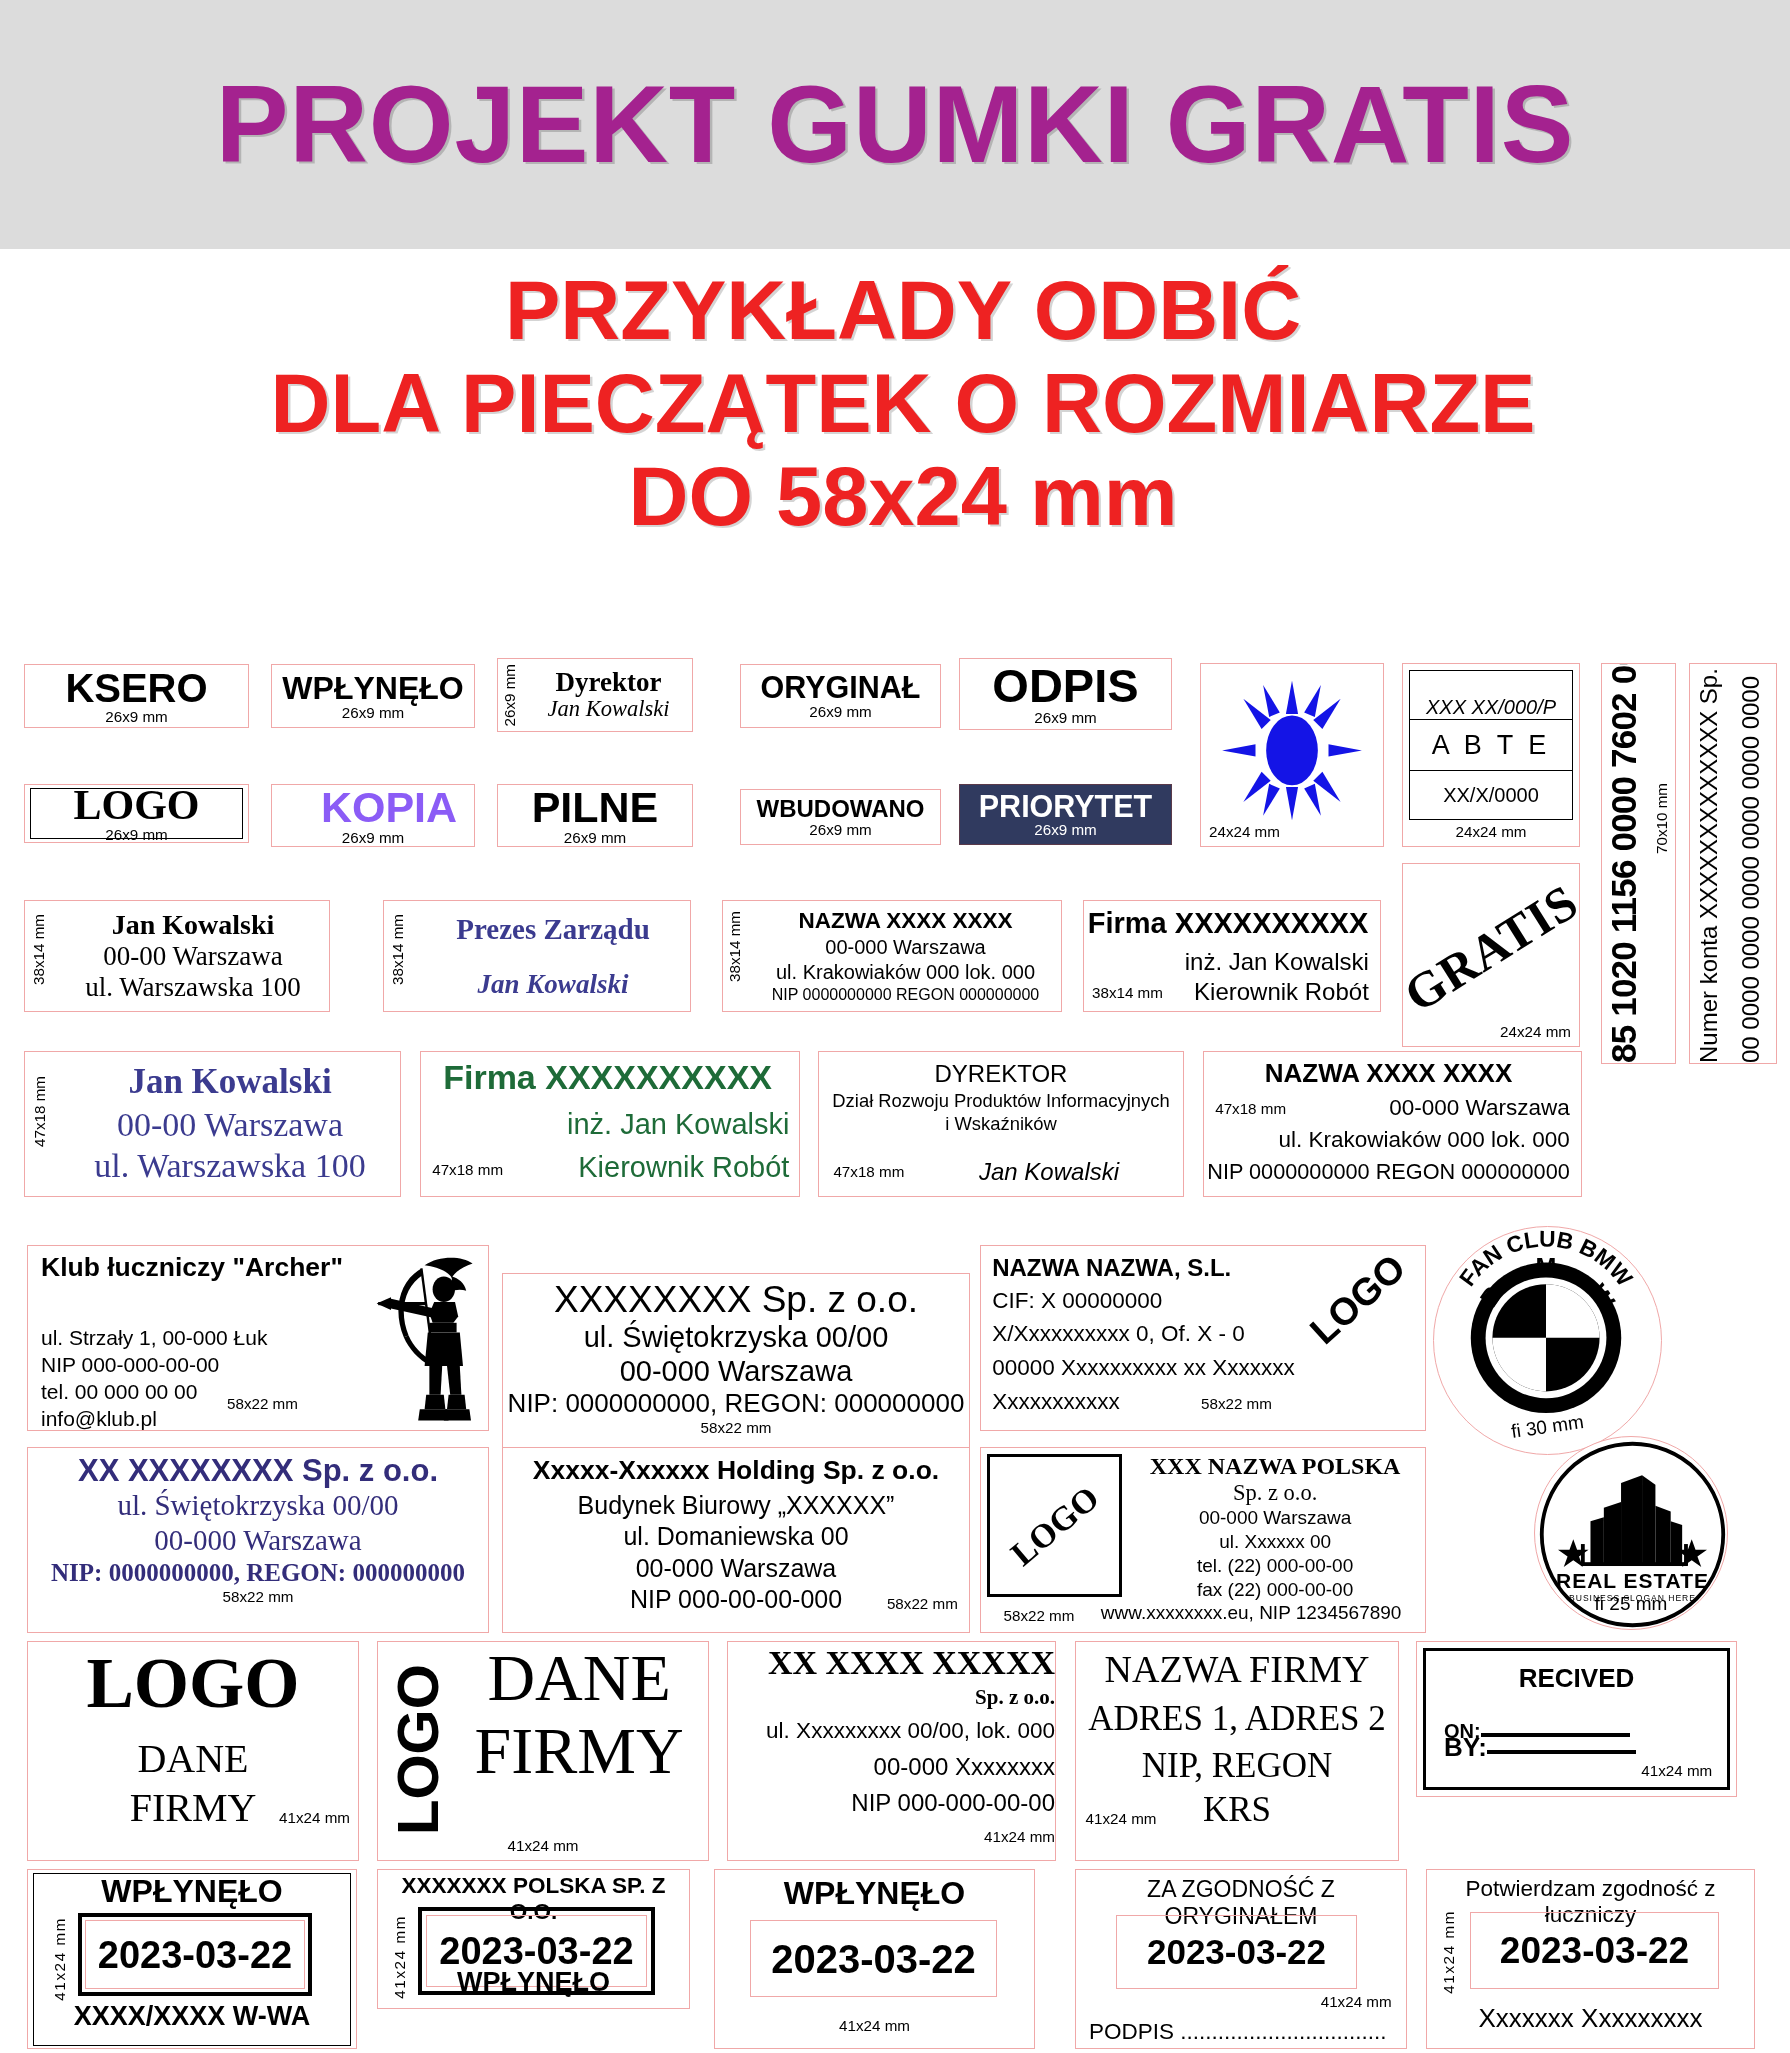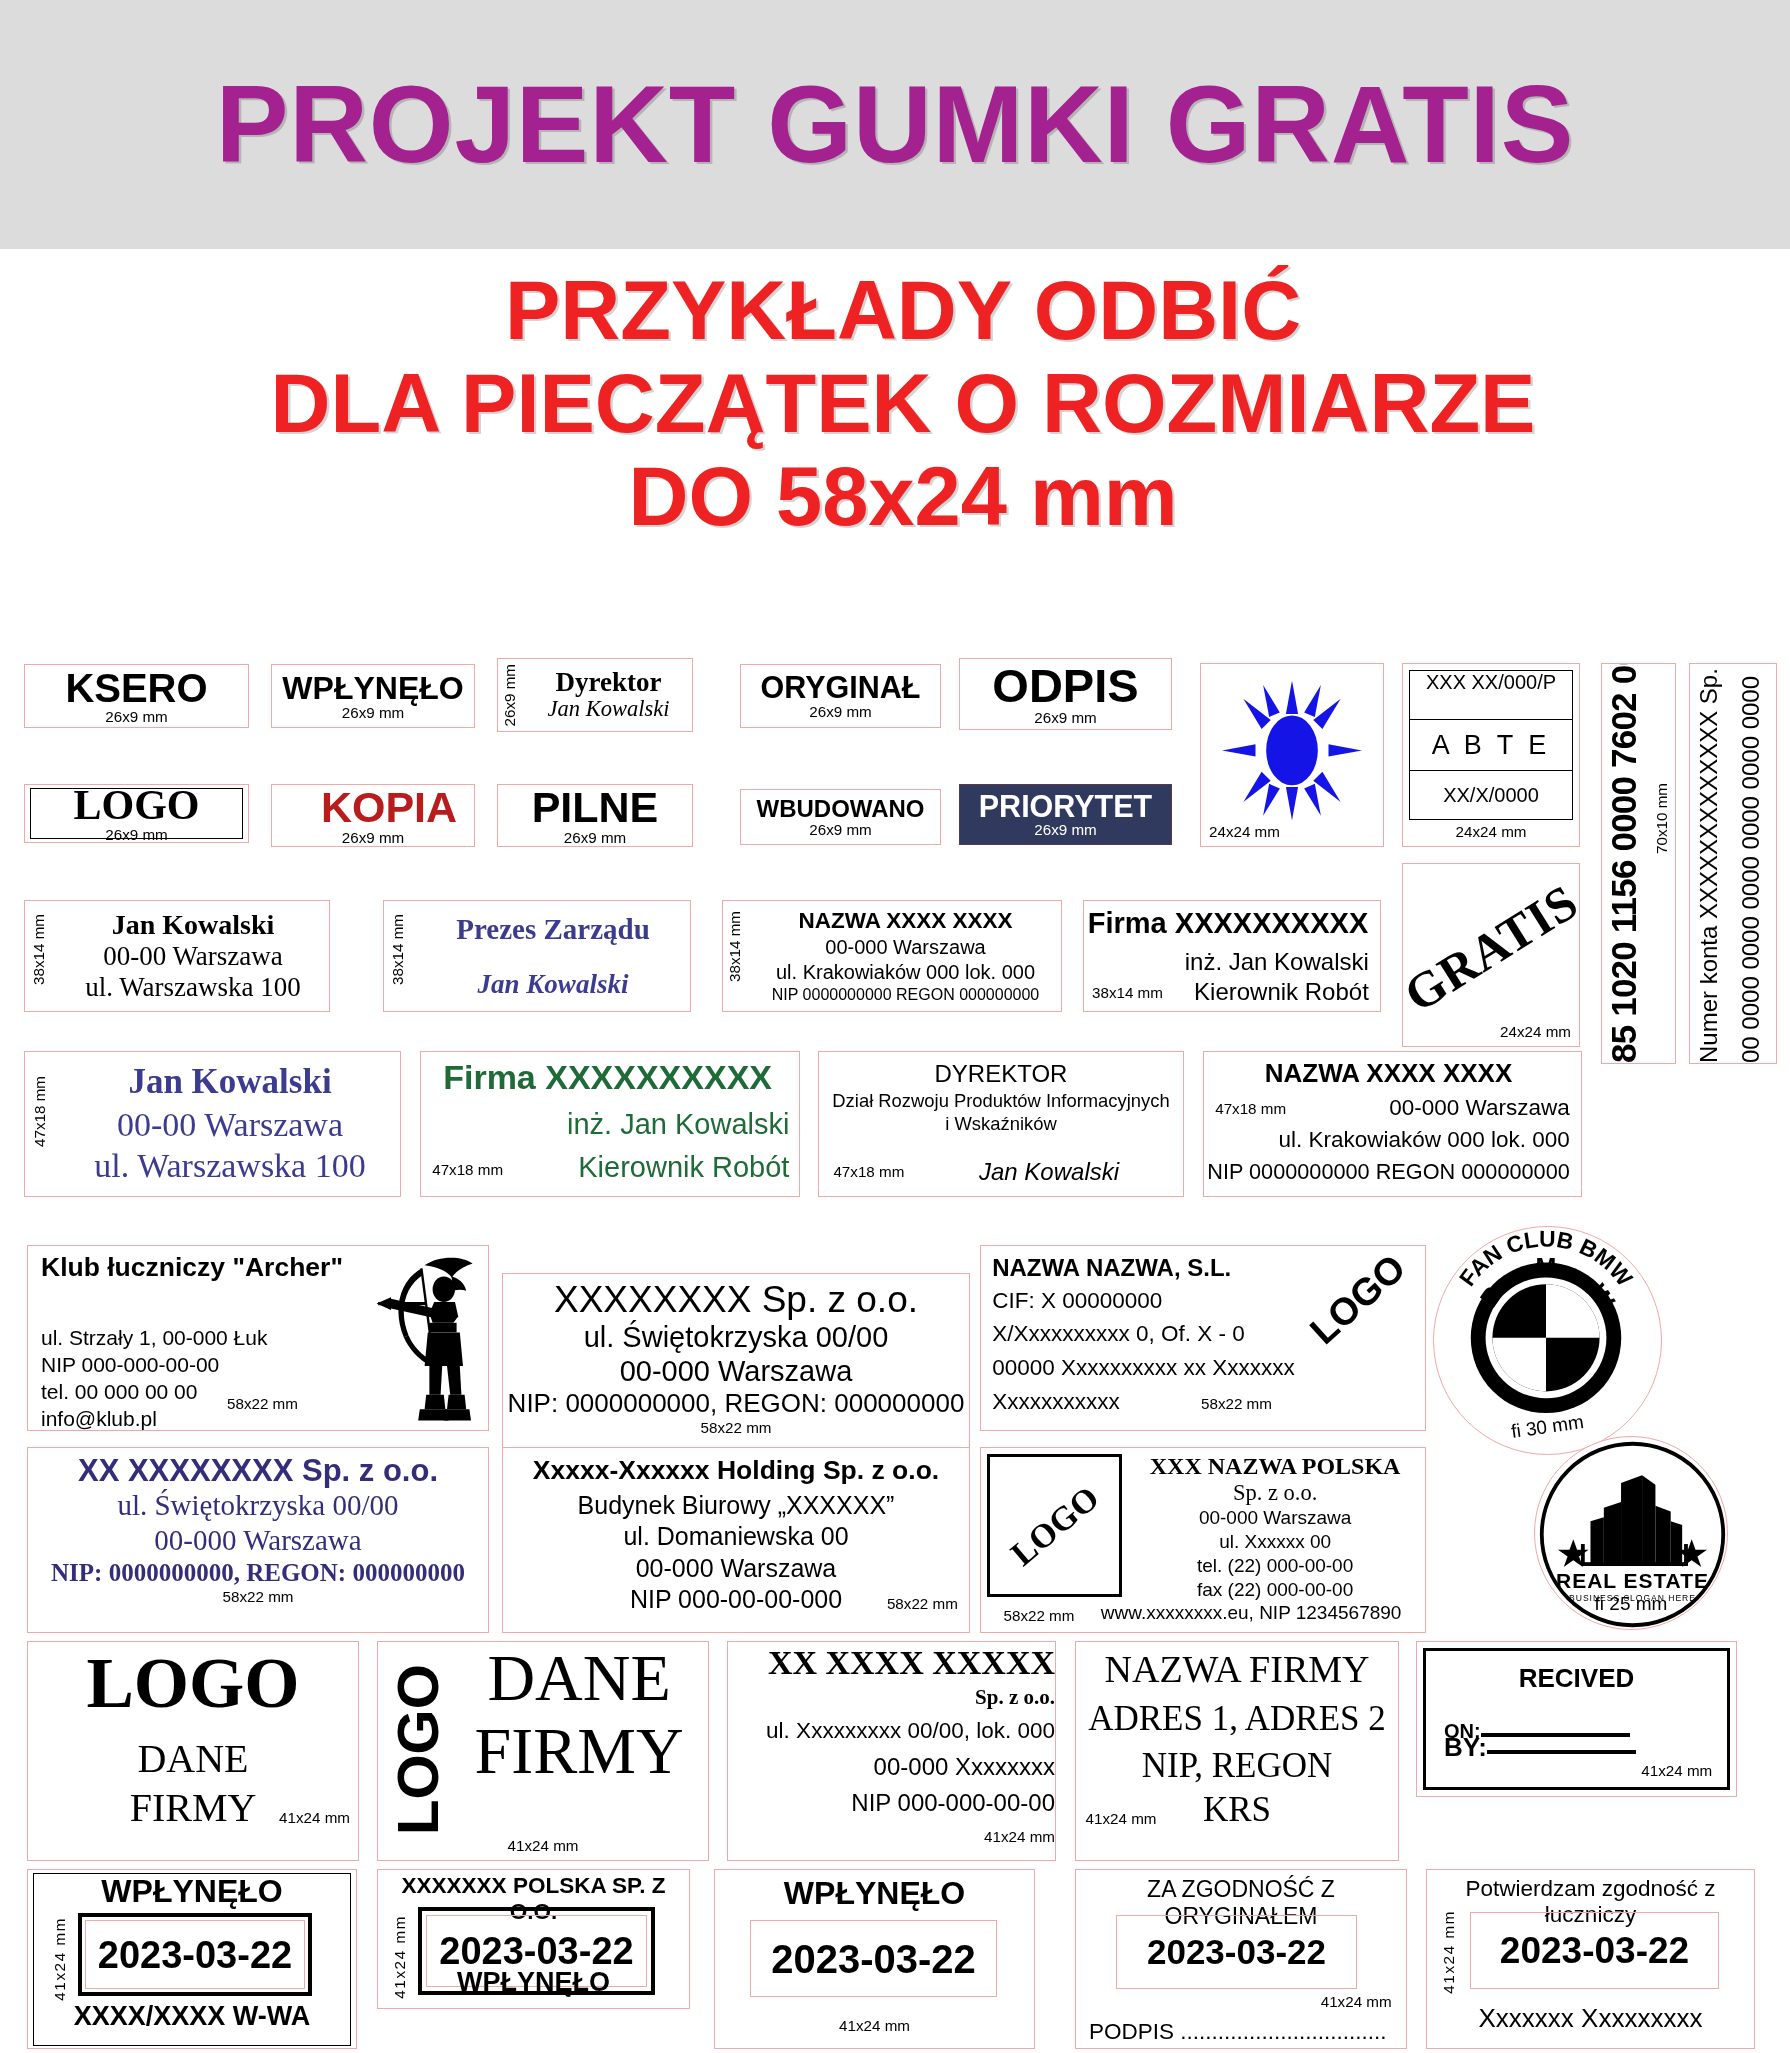--- a/index.html
+++ b/index.html
@@ -102,21 +102,21 @@
   <div class="stamp" style="left:24px;top:784px;width:225px;height:59px;">
     <div class="inner-thin" style="position:absolute;left:4.8px;top:3.2px;right:4.8px;bottom:3.2px;"></div>
     <div class="ctr" style="position:relative;">
       <div class="serifword" style="font-size:42px;line-height:1;">LOGO</div>
       <div class="mm">26x9 mm</div>
     </div>
   </div>
 
   <div class="stamp" style="left:271px;top:784px;width:204px;height:63px;">
     <div class="ctr">
-      <div style="font-weight:bold;font-size:43px;line-height:1;color:#b91c1c;margin-left:32px;">KOPIA</div>
+      <div style="font-weight:bold;font-size:43px;line-height:1;color:#8b5cf6;margin-left:32px;">KOPIA</div>
       <div class="mm">26x9 mm</div>
     </div>
   </div>
 
   <div class="stamp" style="left:497px;top:784px;width:196px;height:63px;">
     <div class="ctr">
       <div style="font-weight:bold;font-size:43px;line-height:1;">PILNE</div>
       <div class="mm">26x9 mm</div>
     </div>
   </div>
@@ -153,21 +153,21 @@
           <polygon points="31,93 35,72 42,75"></polygon>
           <polygon points="69,93 58,75 65,72"></polygon>
         </g>
       </svg>
     </div>
     <div class="mm" style="position:absolute;left:8px;bottom:6.4px;">24x24 mm</div>
   </div>
 
   <div class="stamp" style="left:1402px;top:663px;width:178px;height:184px;">
     <div class="inner-thin" style="position:absolute;left:6.4px;top:6.4px;right:6.4px;bottom:26px;">
-      <div style="height:33%;border-bottom:1.6px solid #000;display:flex;align-items:flex-start;justify-content:center;">
+      <div style="height:33%;border-bottom:1.6px solid #000;display:flex;align-items:flex-end;justify-content:center;font-style:italic;">
         <span style="font-size:20px;">XXX XX/000/P</span>
       </div>
       <div style="height:34%;display:flex;align-items:center;justify-content:center;">
         <span style="font-size:27px;letter-spacing:4px;">A B T E</span>
       </div>
       <div style="height:33%;border-top:1.6px solid #000;display:flex;align-items:center;justify-content:center;">
         <span style="font-size:20px;">XX/X/0000</span>
       </div>
     </div>
     <div class="mm" style="position:absolute;left:0;right:0;bottom:6.4px;text-align:center;">24x24 mm</div>

